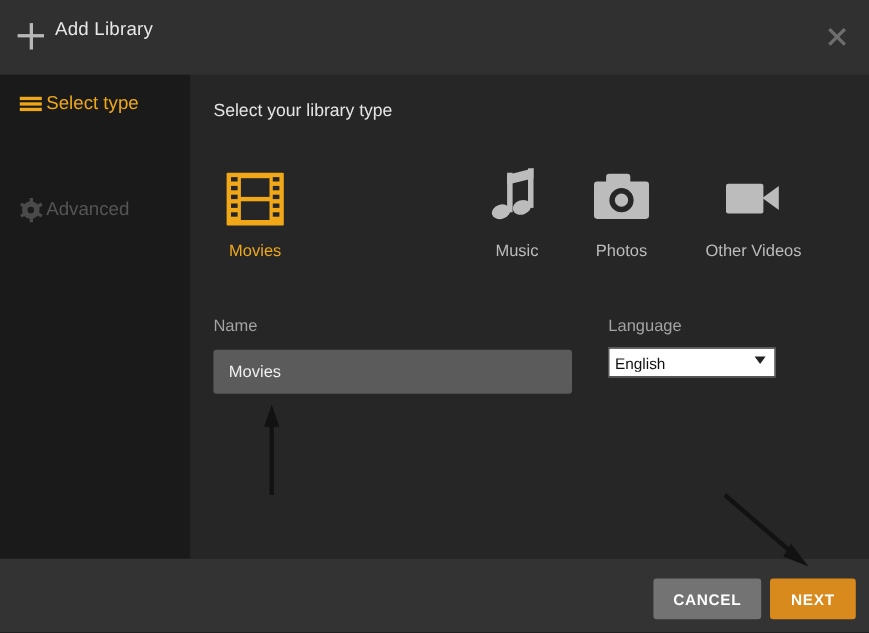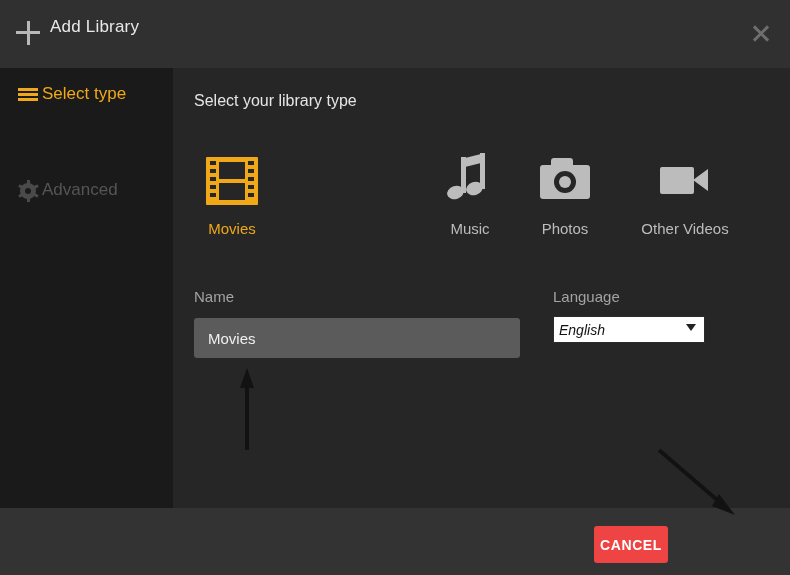--- a/index.html
+++ b/index.html
@@ -329,21 +329,20 @@
     border: 1px solid #2b2b2b;
     box-sizing: border-box;
     color: #111111;
     font-size: 14px;
     font-family: "Liberation Sans", sans-serif;
     padding: 0 4px 0 5px;
     border-radius: 0;
     -webkit-appearance: none;
     appearance: none;
     outline: none;
-    font-style: italic;
   }
   .sel-arrow {
     position: absolute;
     left: 513px; top: 256px;
     width: 0; height: 0;
     border-left: 5px solid transparent;
     border-right: 5px solid transparent;
     border-top: 7px solid #222222;
     pointer-events: none;
   }
@@ -363,22 +362,22 @@
     border-radius: 3px;
     font-family: "Liberation Sans", sans-serif;
     font-size: 14px;
     font-weight: bold;
     letter-spacing: 0.6px;
     color: #ffffff;
     cursor: pointer;
   }
   .btn-cancel {
     left: 594px;
-    width: 74px;
-    background: #ef4444;
+    width: 98px;
+    background: #737373;
   }
   .btn-next {
     left: 700px;
     width: 78px;
     background: #d98a1c;
   }
 
   
   .annot {
     position: absolute;
@@ -487,20 +486,21 @@
     <div class="field-label lbl-lang">Language</div>
     <select class="lang-select">
       <option>English</option>
     </select>
     <span class="sel-arrow"></span>
 
   </div>
 
   <div class="footer">
     <button class="btn btn-cancel">CANCEL</button>
+    <button class="btn btn-next">NEXT</button>
   </div>
 
   <svg class="annot" viewBox="0 0 790 575">
     <g>
       <line x1="247" y1="450" x2="247" y2="381" stroke="#121212" stroke-width="4"></line>
       <polygon points="247,368 240,388 254,388" fill="#121212"></polygon>
     </g>
     <g>
       <line x1="659" y1="450" x2="723" y2="505" stroke="#121212" stroke-width="4"></line>
       <polygon points="735,515 712,506 719,494" fill="#121212"></polygon>

